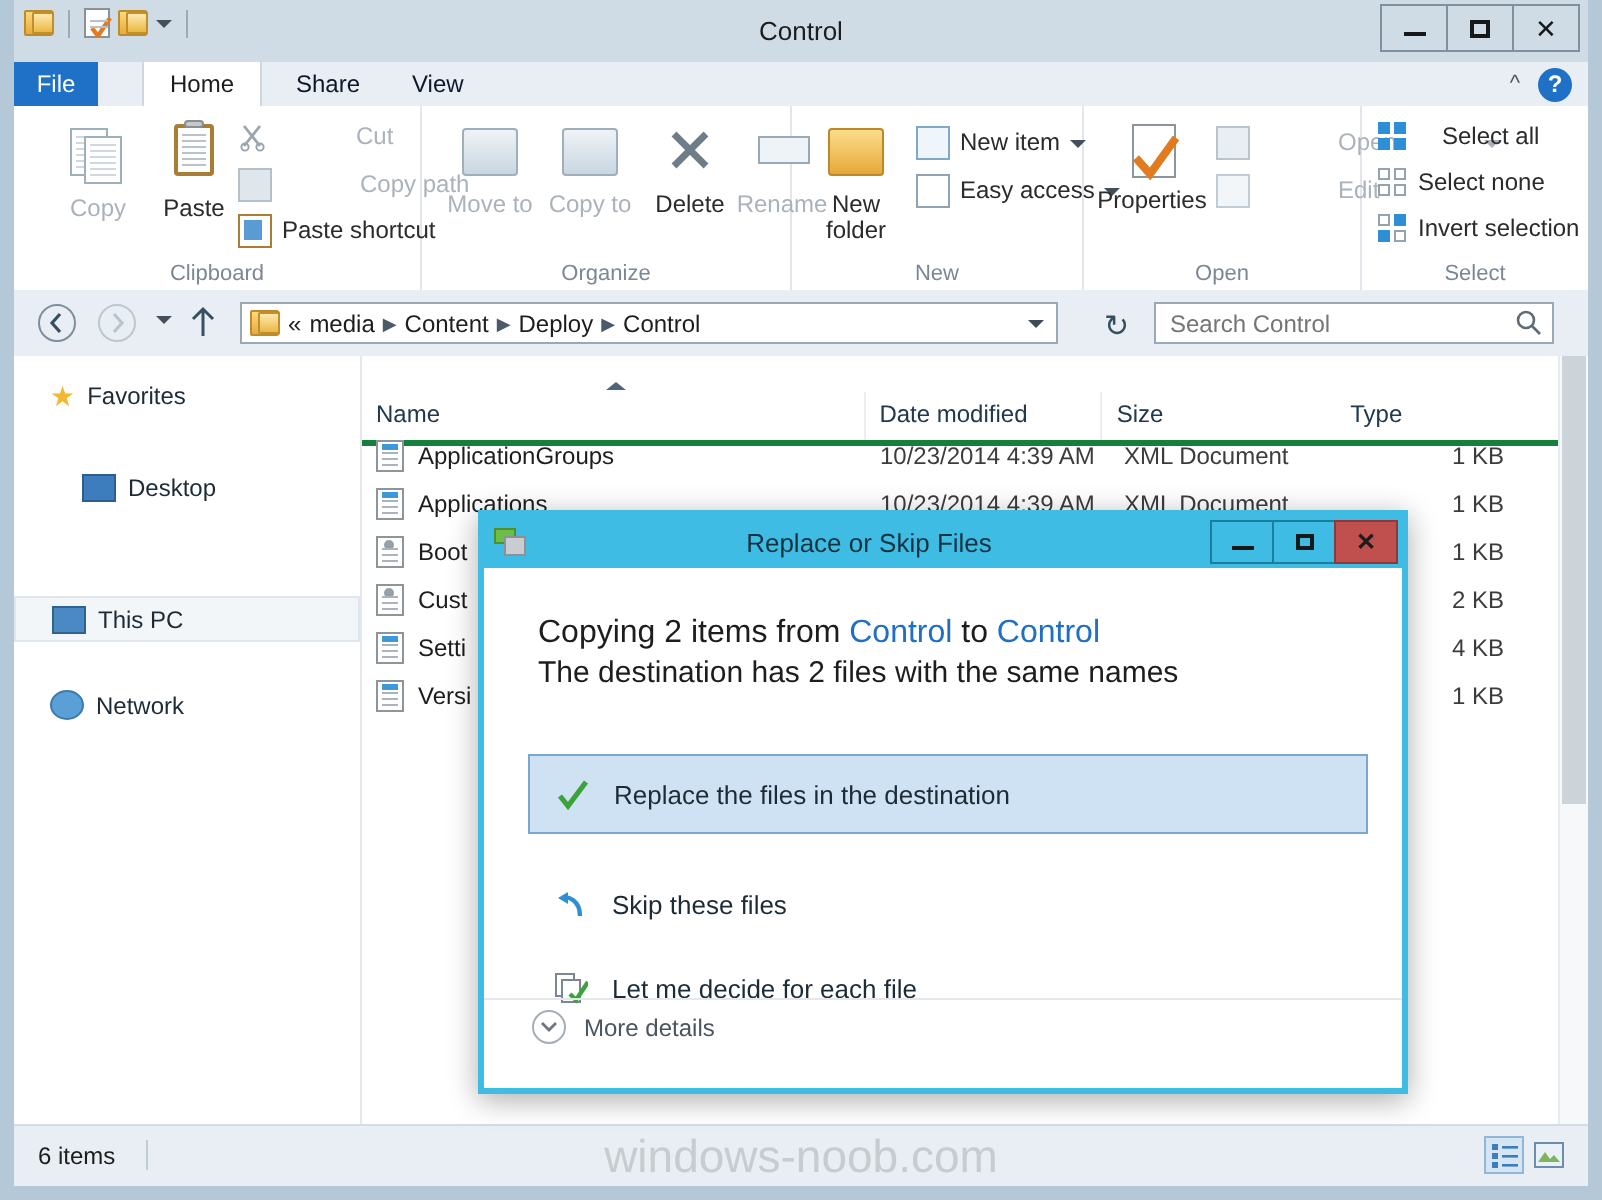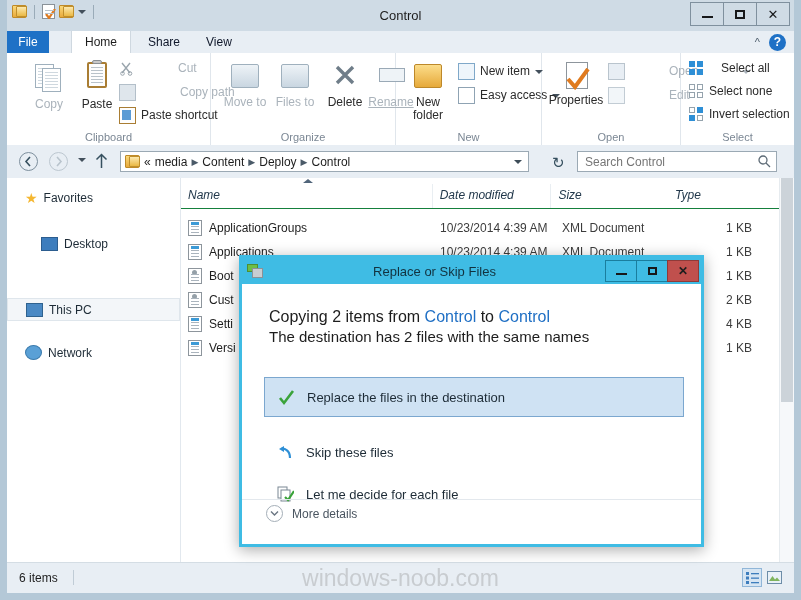--- a/index.html
+++ b/index.html
@@ -85,21 +85,21 @@
   .dd-caret{margin-left:auto;margin-right:6px;width:0;height:0;border-left:4px solid transparent;border-right:4px solid transparent;border-top:4px solid #3d4c58;}
   .searchbox{position:absolute;left:570px;top:6px;width:200px;height:21px;background:#fff;border:1px solid #9ba9b4;box-sizing:border-box;display:flex;align-items:center;padding:0 5px;}
   .searchbox input{border:0;outline:0;flex:1;font-size:12px;color:#4c1d95;font-family:"Liberation Sans",sans-serif;background:transparent;}
   
   .content{position:absolute;left:0;top:178px;width:787px;height:385px;background:#fff;}
   .sidebar{position:absolute;left:0;top:0;width:173px;height:385px;background:#fff;border-right:1px solid #e2e8ee;}
   .navitem{position:relative;height:23px;display:flex;align-items:center;gap:6px;font-size:12px;color:#1d2b36;padding-left:18px;}
   .navitem.sel{background:#f3f6f9;border:1px solid #dfe6ec;box-sizing:border-box;}
   .navitem.child{padding-left:34px;}
   .filelist{position:absolute;left:174px;top:0;right:0;height:385px;}
-  .colhdr{position:absolute;left:0;top:6px;right:14px;height:24px;border-bottom:1px solid #15803d;display:flex;font-size:12px;color:#22384b;font-style:italic;}
+  .colhdr{position:absolute;left:0;top:18px;right:14px;height:24px;border-bottom:3px solid #15803d;display:flex;font-size:12px;color:#22384b;}
   .colhdr .c{border-right:1px solid #e9eef2;box-sizing:border-box;padding:4px 0 0 7px;height:24px;position:relative;}
   .sortarrow{position:absolute;left:122px;top:-5px;width:0;height:0;border-left:5px solid transparent;border-right:5px solid transparent;border-bottom:4px solid #51657a;}
   .row{position:absolute;left:0;right:14px;height:24px;display:flex;align-items:center;font-size:12px;color:#1d1d1d;}
   .rname{width:259px;display:flex;align-items:center;gap:7px;padding-left:7px;box-sizing:border-box;}
   .rdate{width:122px;color:#3c3c3c;}
   .rtype{width:115px;color:#3c3c3c;}
   .rsize{width:75px;text-align:right;color:#3c3c3c;padding-right:18px;}
   .xmlico{width:14px;height:16px;background:#fff;border:1px solid #8d959c;box-sizing:border-box;position:relative;flex:0 0 14px;}
   .xmlico:after{content:"";position:absolute;left:2px;top:5px;right:2px;height:7px;background:repeating-linear-gradient(#aab4bd 0 1px,transparent 1px 3px);}
   .xmlico:before{content:"";position:absolute;left:2px;top:1px;width:8px;height:3px;background:#3c9ad6;}
@@ -231,35 +231,35 @@
             </span>
           </span>
         <span class="cap" style="top:38px;">Move to</span>
       </div>
       <div class="bigbtn dis" style="left:56px;">
         <span class="bigico">
             <span class="bigfolder gfolder">
               <span class="bk"></span>
             </span>
           </span>
-        <span class="cap" style="top:38px;">Files to</span>
+        <span class="cap" style="top:38px;">Copy to</span>
       </div>
       <div class="bigbtn" style="left:106px;">
         <span class="bigico">
           <svg class="xglyph" viewBox="0 0 22 22">
               <path d="M3 3 L19 19 M19 3 L3 19" stroke="#6f7d89" stroke-width="3.4" fill="none"></path>
             </svg>
         </span>
         <span class="cap" style="top:38px;">Delete</span>
       </div>
       <div class="bigbtn dis" style="left:152px;">
         <span class="bigico">
           <span style="position:absolute;left:4px;top:8px;width:24px;height:12px;border:1px solid #9aa9b6;background:#eef3f7;"></span>
         </span>
-        <span class="cap" style="top:38px;text-decoration:underline;">Rename</span>
+        <span class="cap" style="top:38px;">Rename</span>
       </div>
       <div class="glabel">Organize</div>
     </div>
 
     <div class="rgroup" style="left:389px;width:146px;">
       <div class="bigbtn" style="left:4px;">
         <span class="bigico">
             <span class="bigfolder">
               <span class="bk"></span>
             </span>

